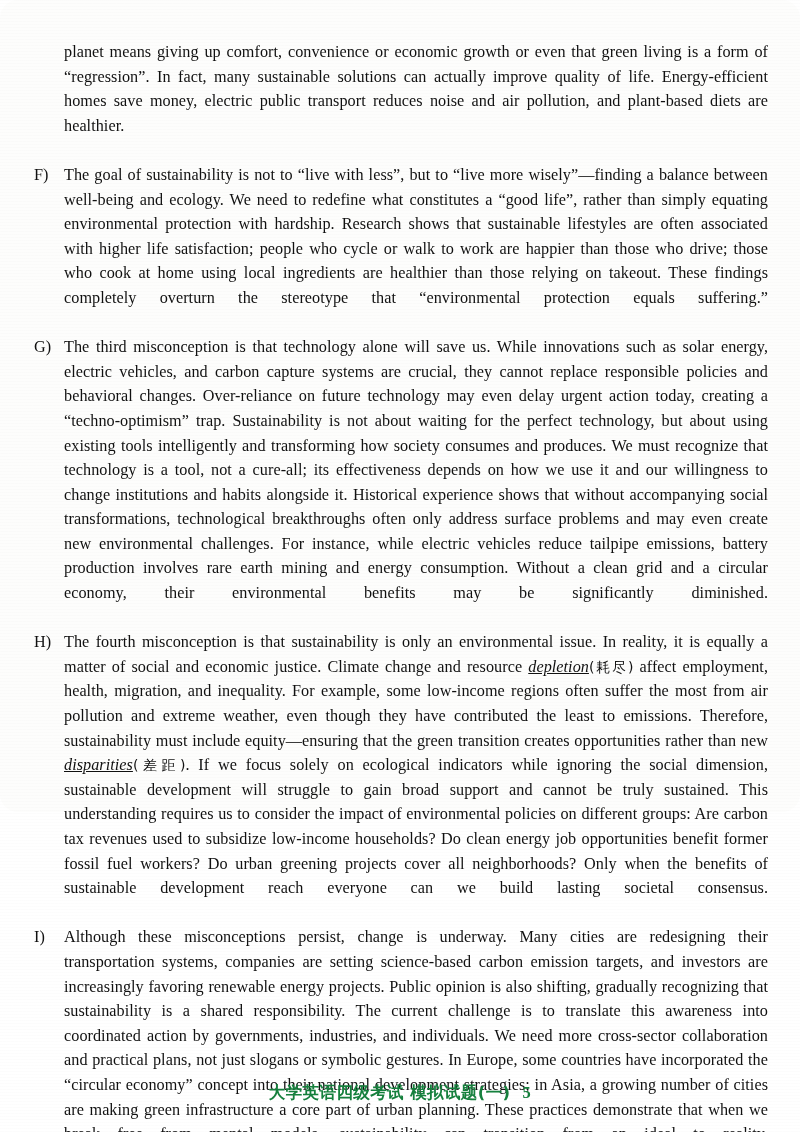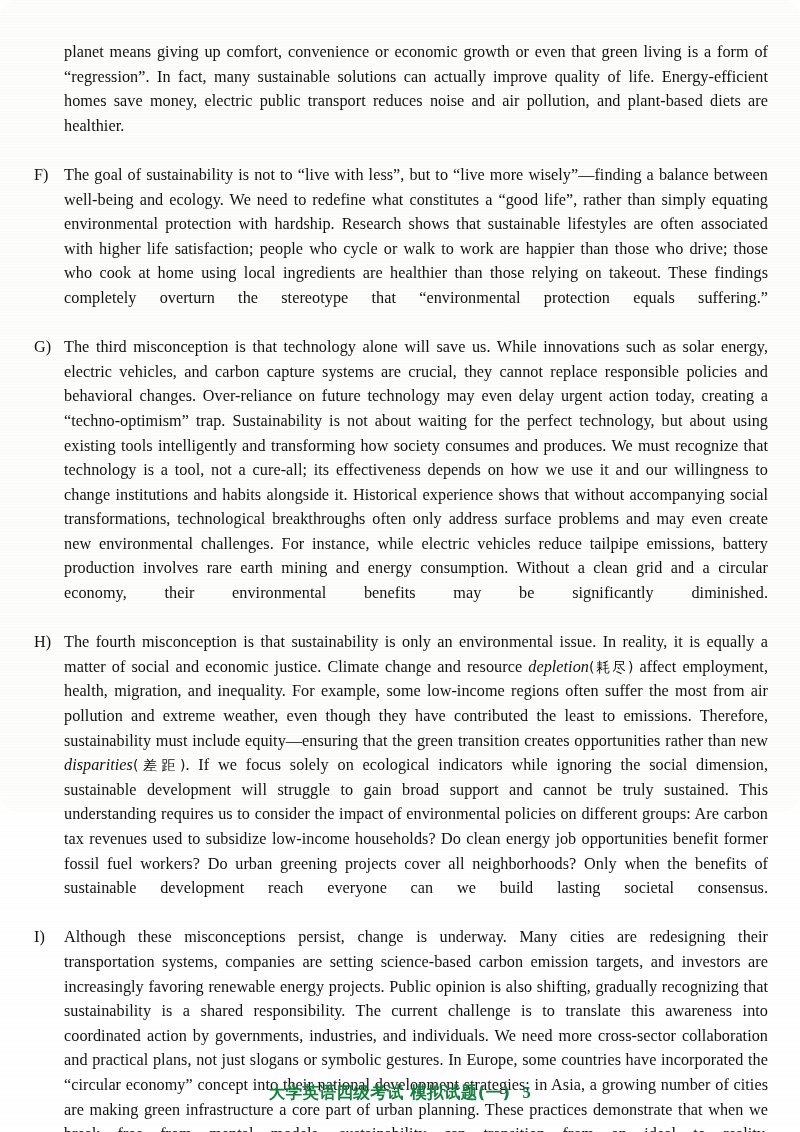--- a/index.html
+++ b/index.html
@@ -66,20 +66,21 @@
   }
   
   .para-body::after,
   .para-cont::after {
     content: "";
     display: inline-block;
     width: 100%;
   }
   .it {
     font-style: italic;
+    text-decoration: underline;
   }
   .zh {
     font-family: "DejaVu Sans", "Liberation Sans", sans-serif;
     font-style: normal;
     font-size: 14px;
   }
   .footer {
     position: absolute;
     left: 0;
     top: 1082px;

